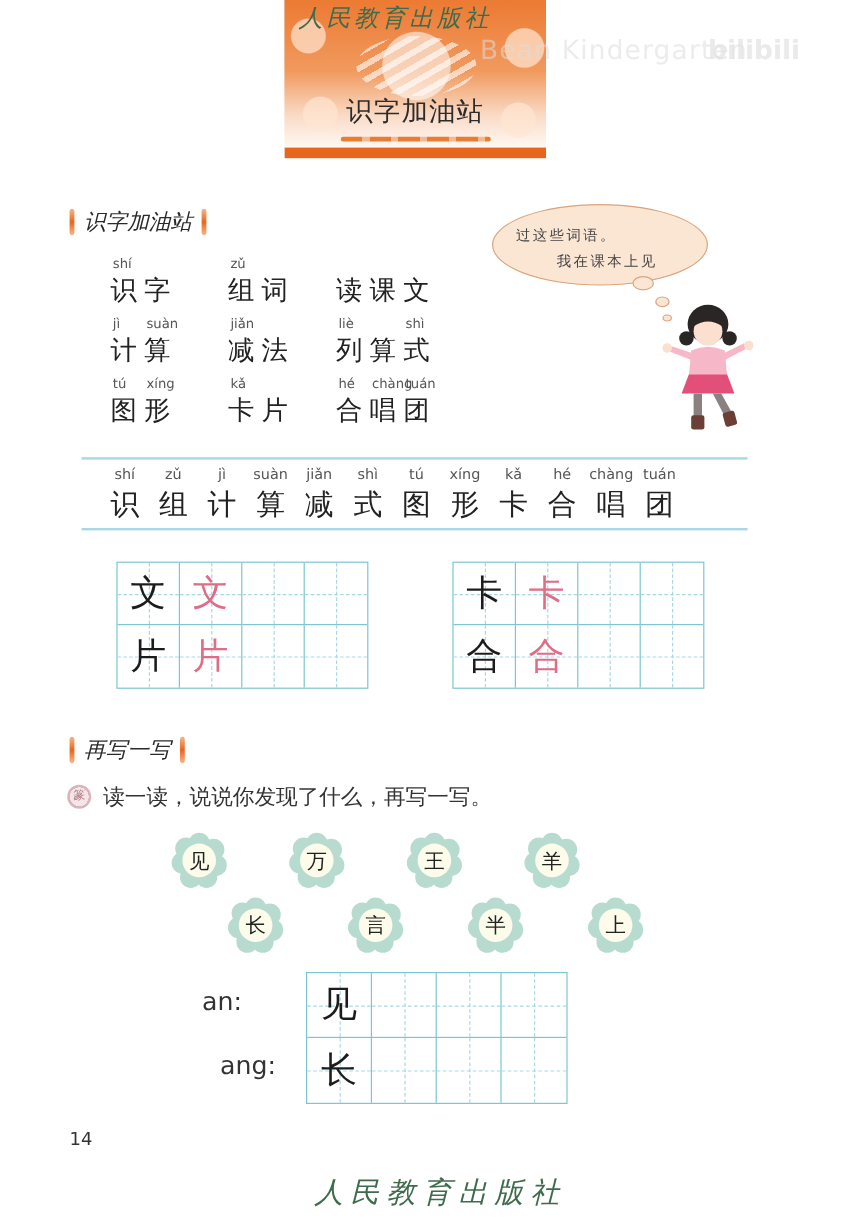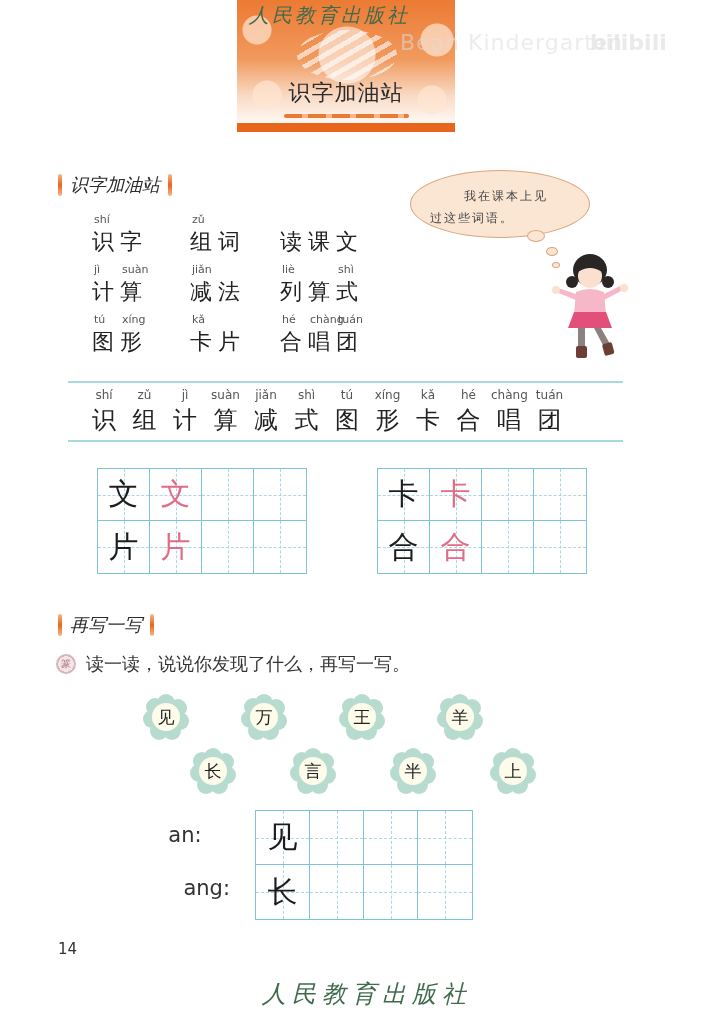--- a/index.html
+++ b/index.html
@@ -222,22 +222,22 @@
         <span style="left: 2px;">hé</span>
         <span style="left: 30px;">chàng</span>
         <span style="left: 58px;">tuán</span>
       </div>
       <div class="hz">合唱团</div>
     </div>
   </div>
 
 <div class="abs bubble"></div>
 <div class="abs bubble-text">
+  <div>过这些词语。</div>
   <div style="padding-left:34px;">我在课本上见</div>
-  <div>过这些词语。</div>
 </div>
 <div class="abs bubble-dot" style="left:527px; top:230px; width:16px; height:10px;"></div>
 <div class="abs bubble-dot" style="left:546px; top:247px; width:10px; height:7px;"></div>
 <div class="abs bubble-dot" style="left:552px; top:262px; width:6px; height:4px;"></div>
 
 <svg class="abs girl" viewBox="0 0 80 120">
   <ellipse cx="42" cy="22" rx="17" ry="16" fill="#2b2626"></ellipse>
   <ellipse cx="24" cy="34" rx="6" ry="6" fill="#2b2626"></ellipse>
   <ellipse cx="60" cy="34" rx="6" ry="6" fill="#2b2626"></ellipse>
   <ellipse cx="42" cy="28" rx="12" ry="12" fill="#fbe0cf"></ellipse>

